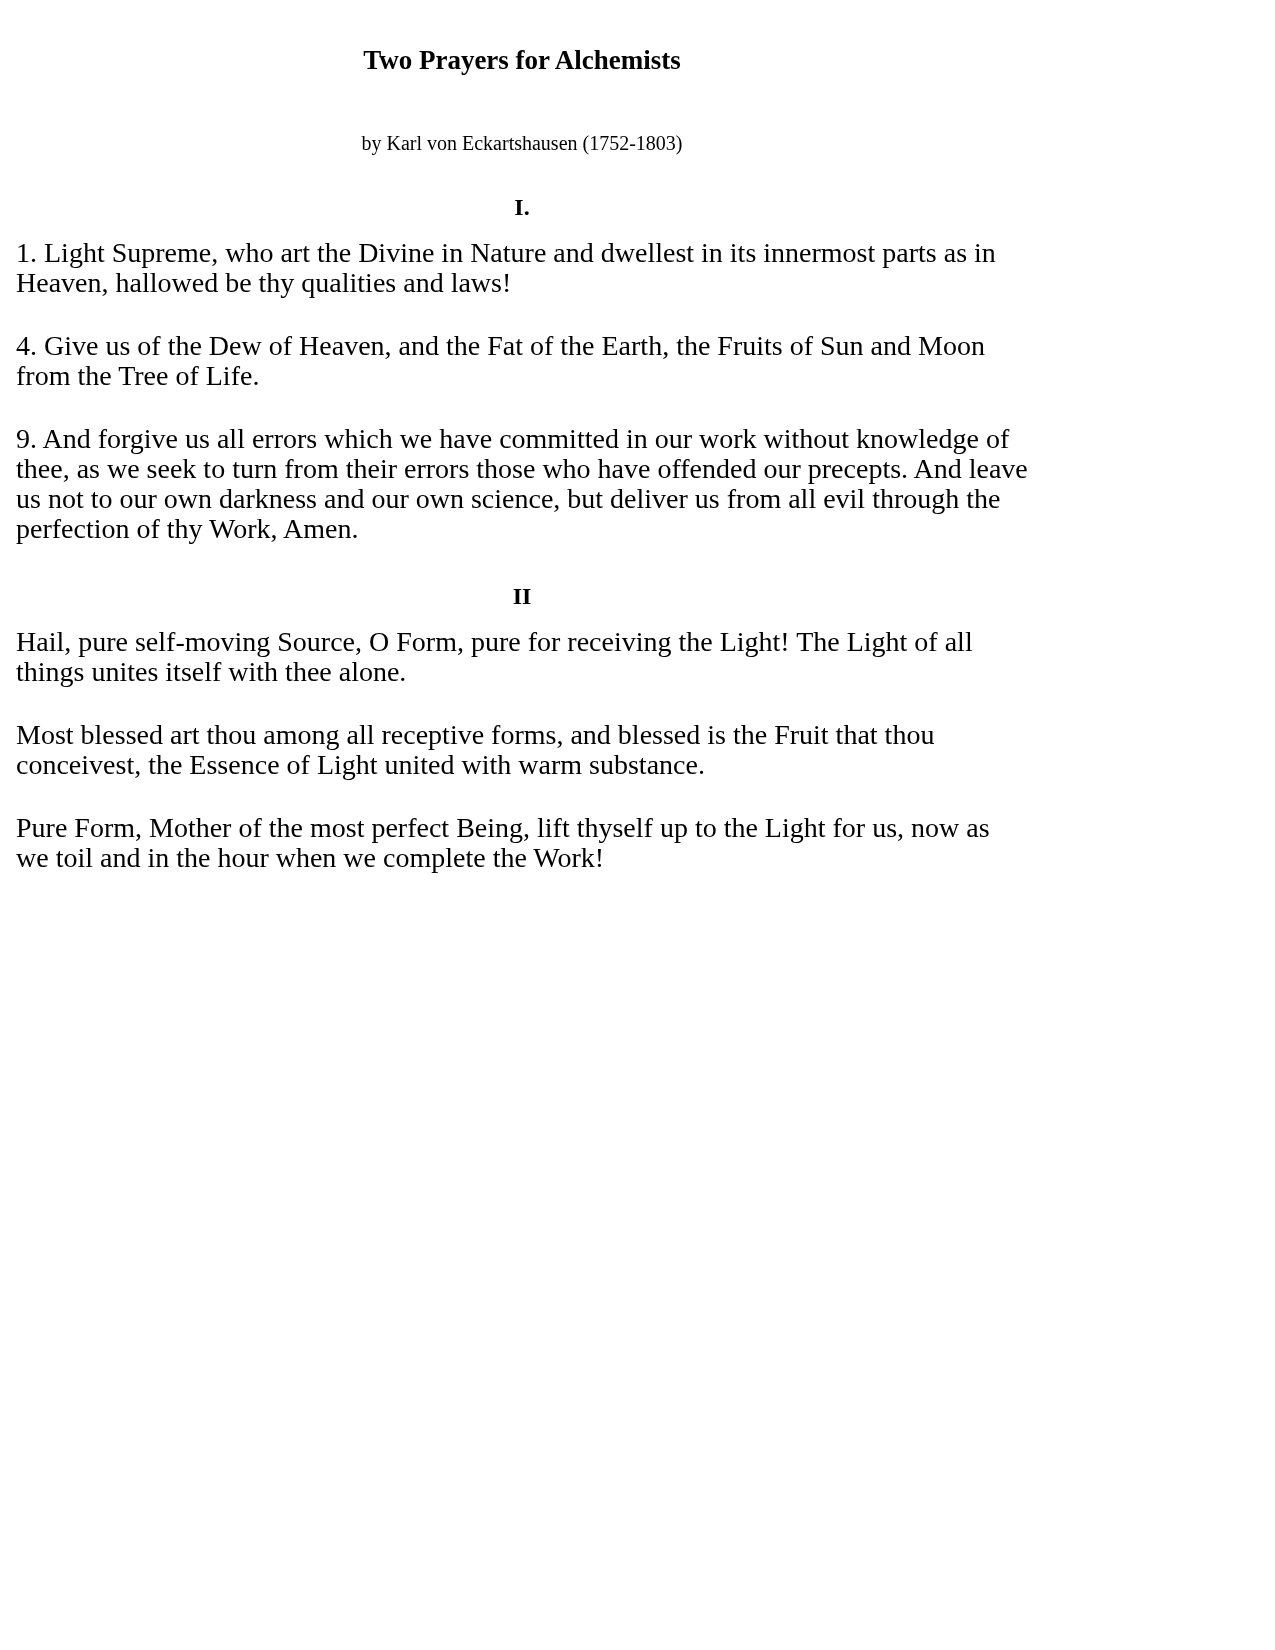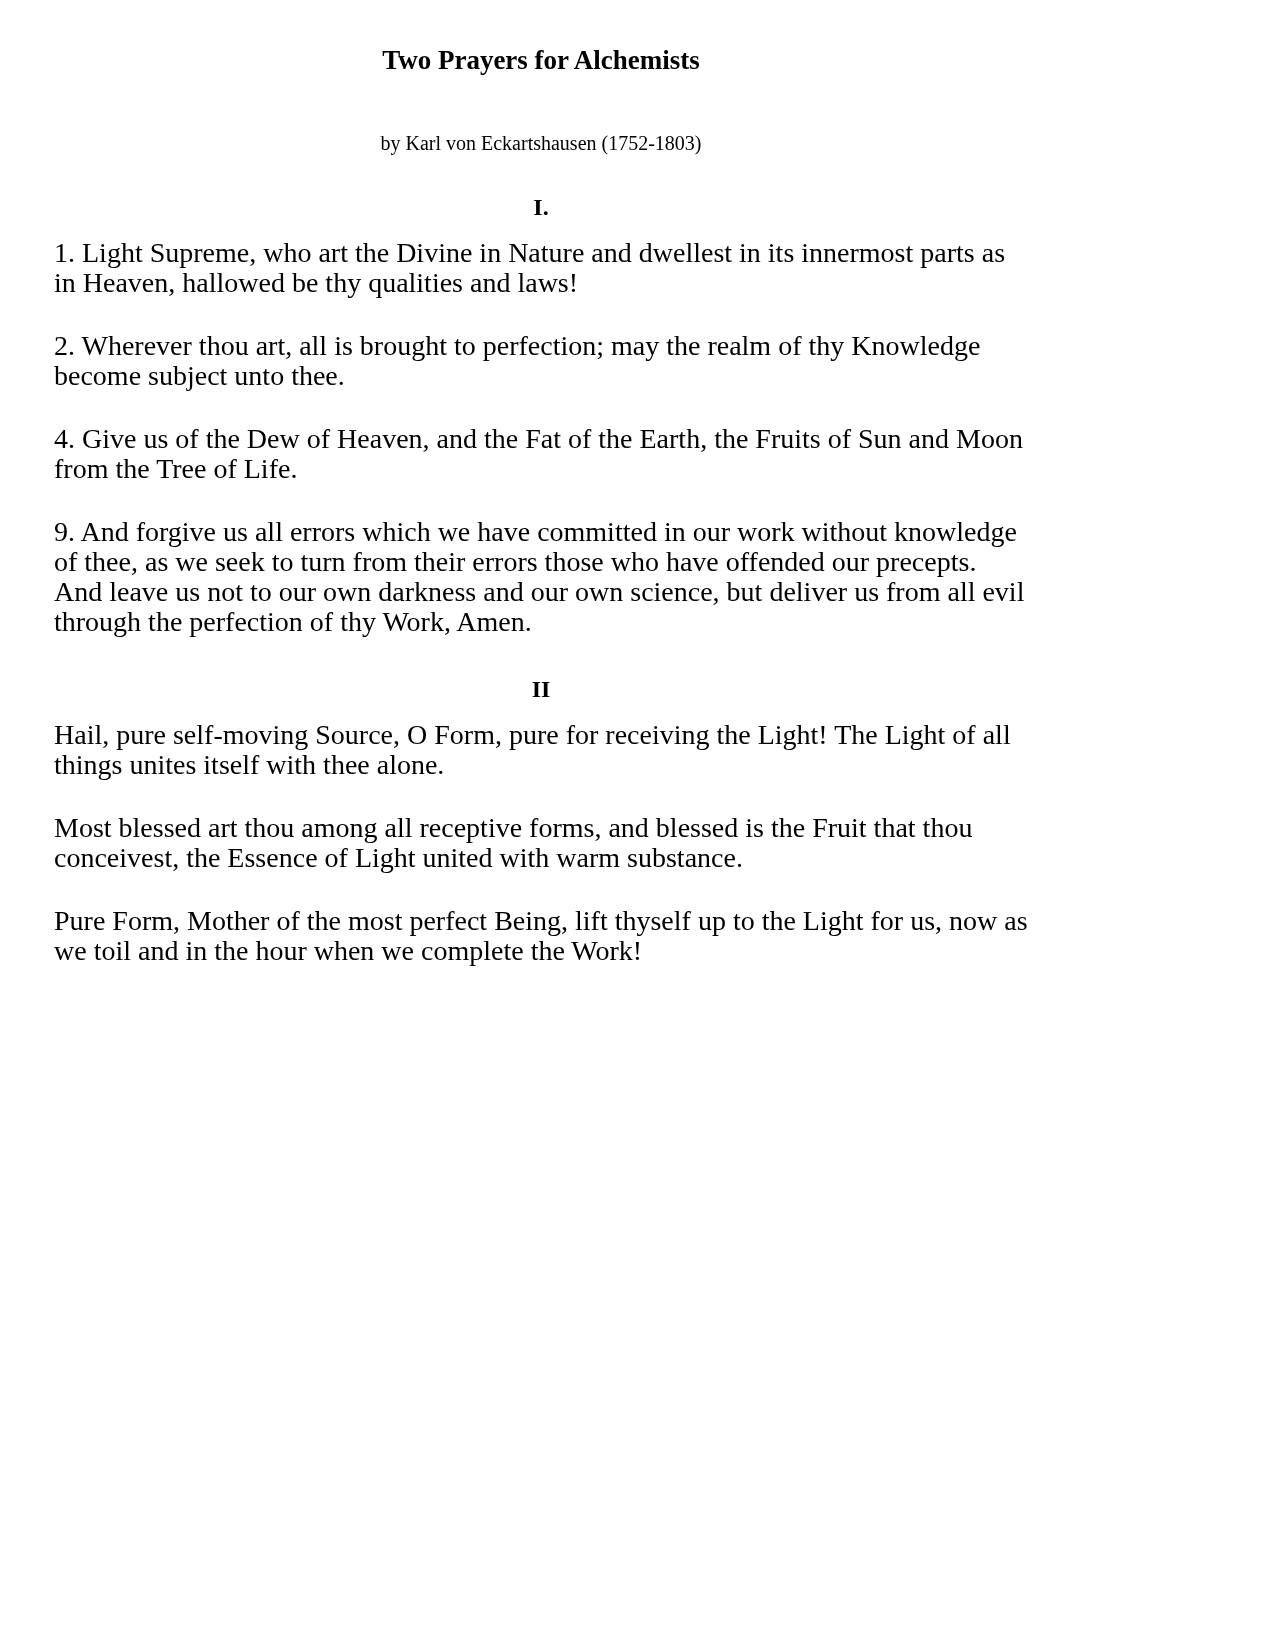--- a/index.html
+++ b/index.html
@@ -11,21 +11,21 @@
     width: 1275px;
     height: 1650px;
     color: #000000;
     font-family: "Liberation Serif", serif;
     overflow: hidden;
   }
   .page {
     box-sizing: border-box;
     width: 1066px;
     height: 1650px;
-    padding: 30px 38px 0 54px;
+    padding: 30px 38px 0 16px;
     background: #ffffff;
   }
   .doc-title {
     font-size: 27px;
     font-weight: bold;
     text-align: center;
     margin: 14px 0 0 0;
     line-height: 1.2;
   }
   .byline {
@@ -55,21 +55,20 @@
 <div class="page">
 
   <h1 class="doc-title">Two Prayers for Alchemists</h1>
 
   <div class="byline">by Karl von Eckartshausen (1752-1803)</div>
 
   <div class="section-heading">I.</div>
 
   <p class="body-par">1. Light Supreme, who art the Divine in Nature and dwellest in its innermost parts as in Heaven, hallowed be thy qualities and laws!</p>
 
-  <p class="body-par">2. Wherever thou art, all is brought to perfection; may the realm of thy Knowledge become subject unto thee.</p>
 
 
   <p class="body-par">4. Give us of the Dew of Heaven, and the Fat of the Earth, the Fruits of Sun and Moon from the Tree of Life.</p>
 
   <p class="body-par">9. And forgive us all errors which we have committed in our work without knowledge of thee, as we seek to turn from their errors those who have offended our precepts. And leave us not to our own darkness and our own science, but deliver us from all evil through the perfection of thy Work, Amen.</p>
 
   <div class="section-heading">II</div>
 
   <p class="body-par">Hail, pure self-moving Source, O Form, pure for receiving the Light! The Light of all things unites itself with thee alone.</p>
 

